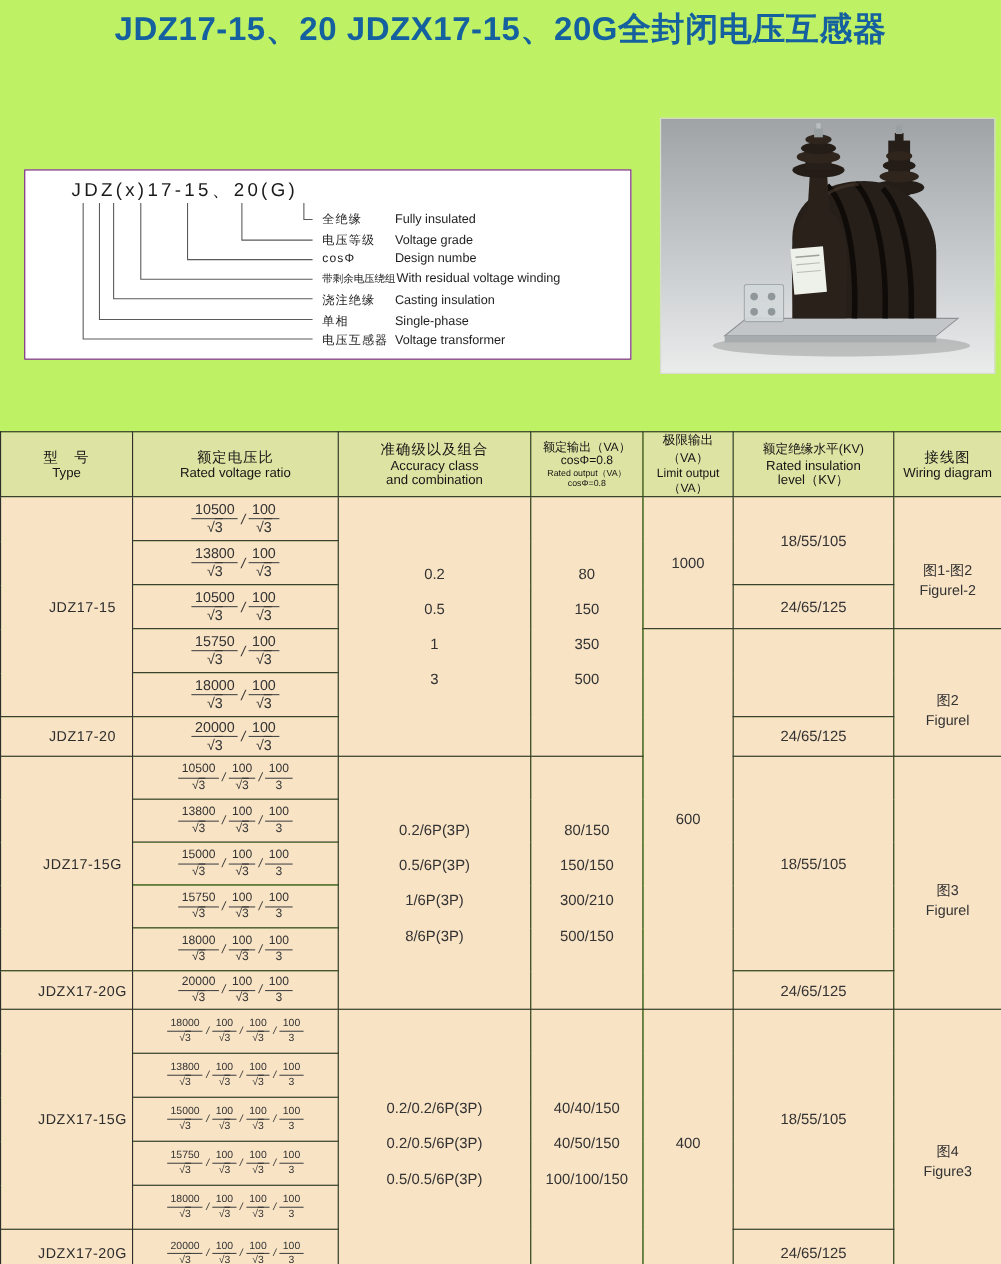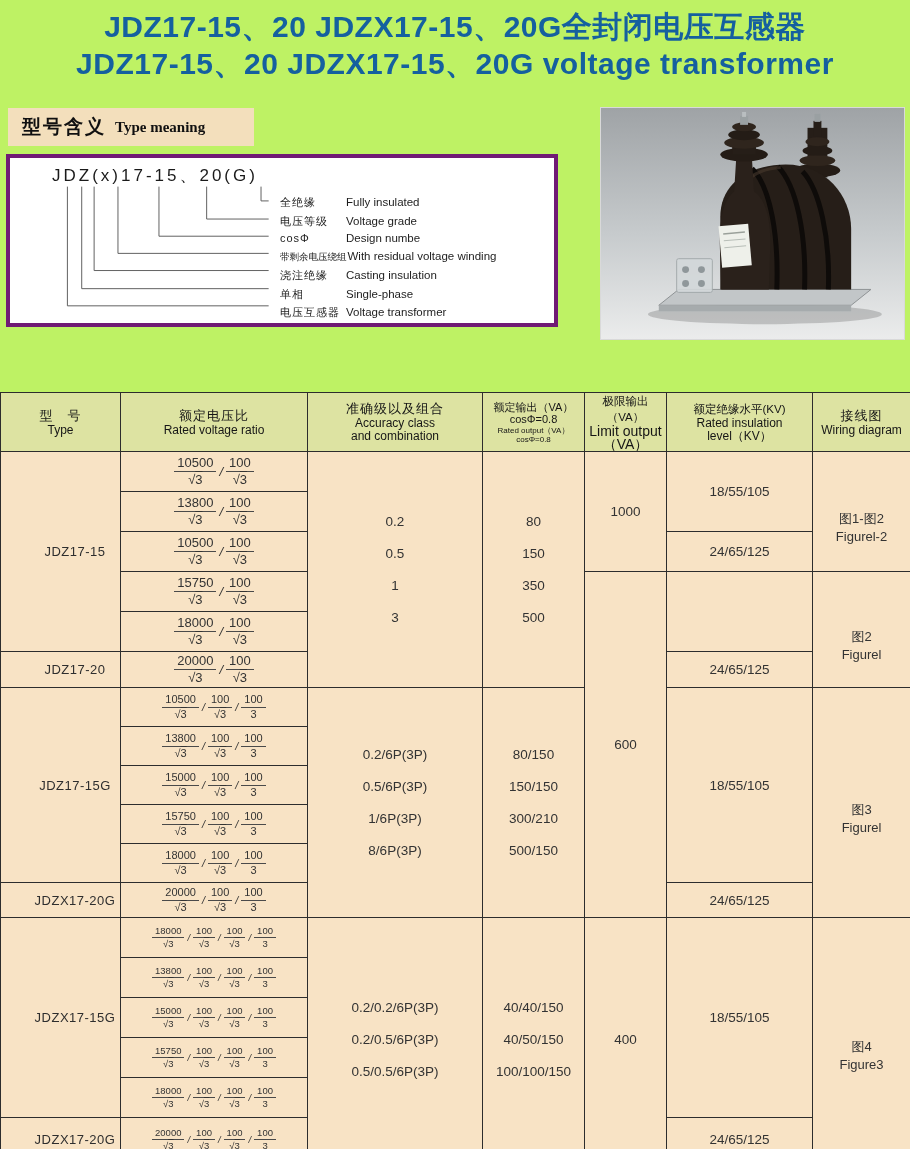--- a/index.html
+++ b/index.html
@@ -10,21 +10,21 @@
   .title{padding-top:8px;text-align:center;font-weight:bold;color:var(--blue,#15609f);
          font-size:30px;line-height:37px;letter-spacing:0.5px;}
 
   
   .tm-head{position:absolute;left:8px;top:108px;width:246px;height:38px;background:var(--tan,#f3dfbc);
            display:flex;align-items:center;padding-left:14px;box-sizing:border-box;gap:9px;}
   .tm-zh{font-size:19px;font-weight:bold;color:#101010;letter-spacing:2px;}
   .tm-en{font-family:"Liberation Serif",serif;font-weight:bold;font-size:15px;color:#101010;}
 
   
-  .tm-box{position:absolute;left:6px;top:154px;width:552px;height:173px;border:4px solid #701a75;
+  .tm-box{position:absolute;left:22px;top:154px;width:552px;height:173px;border:1px solid #701a75;
           background:#fff;box-sizing:border-box;}
   .code{position:absolute;left:42px;top:6px;font-size:17px;letter-spacing:3px;color:#1a1a1a;}
   .connectors{position:absolute;left:0;top:0;width:100%;height:100%;}
   .tm-item{position:absolute;left:270px;display:flex;align-items:baseline;white-space:nowrap;}
   .tm-item .zh{font-size:11px;min-width:66px;letter-spacing:1px;color:#1d1d1d;}
   .tm-item.tight .zh{font-size:9.5px;min-width:0;letter-spacing:0;padding-right:1px;}
   .tm-item .en{font-size:11.5px;color:#1d1d1d;}
   .tmr0{top:37px}.tmr1{top:56px}.tmr2{top:74px}.tmr3{top:92px}
   .tmr4{top:110px}.tmr5{top:129px}.tmr6{top:147px}
 
@@ -37,21 +37,21 @@
   
   table.spec{position:absolute;left:0;top:392px;width:910px;border-collapse:collapse;
              table-layout:fixed;}
   .spec th,.spec td{border:1px solid var(--border,#2d2d2d);text-align:center;vertical-align:middle;
              padding:0;overflow:hidden;}
   .spec thead th{background:var(--green,#dde3a2);height:43px;font-weight:normal;}
   .spec td{background:var(--peach,#f8e3c5);color:#333;}
   .hzh{font-size:13px;line-height:16px;color:#161616;letter-spacing:1px;}
   .hen{font-size:12px;line-height:13px;color:#161616;}
   .m1{font-size:11.5px;letter-spacing:0;}
-  .m2{font-size:14px;}
+  .m2{font-size:11px;}
   .s1{font-size:11px;line-height:12.5px;letter-spacing:0;}
   .s2{font-size:8px;line-height:9px;}
   td.type{font-size:13px;letter-spacing:0.5px;color:#2e2e2e;padding-left:29px;}
   td.big{font-size:13.5px;}
   td.ratio{line-height:1;}
   .r2{font-size:13px;}
   .r3{font-size:11px;}
   .r4{font-size:9.5px;}
   .frac{display:inline-block;vertical-align:middle;text-align:center;line-height:1.08;}
   .fn{display:block;border-bottom:1px solid #4a4a4a;padding:0 3px 1px;}
@@ -62,27 +62,22 @@
   .wzh{font-size:13px;line-height:18px;margin-top:32px;}
   .wen{font-size:13px;line-height:18px;}
 </style>
 </head>
 <body>
 
 <div class="page">
 
   <div class="title">
     <div>JDZ17-15、20 JDZX17-15、20G全封闭电压互感器</div>
-    <div>JDZ17-15、20 JDZX17-15、20G voltage transformer</div>
   </div>
 
-  <div class="tm-head">
-    <span class="tm-zh">型号含义</span>
-    <span class="tm-en">Type meaning</span>
-  </div>
 
   <div class="tm-box">
     <div class="code">JDZ(x)17-15、20(G)</div>
     <svg class="connectors" viewBox="0 0 552 173">
       <g fill="none" stroke="#5a5a5a" stroke-width="1">
         <path d="M254,30 V45 H262"></path>
         <path d="M197,30 V64 H262"></path>
         <path d="M147,30 V82 H262"></path>
         <path d="M104,30 V100 H262"></path>
         <path d="M79,30 V118 H262"></path>

